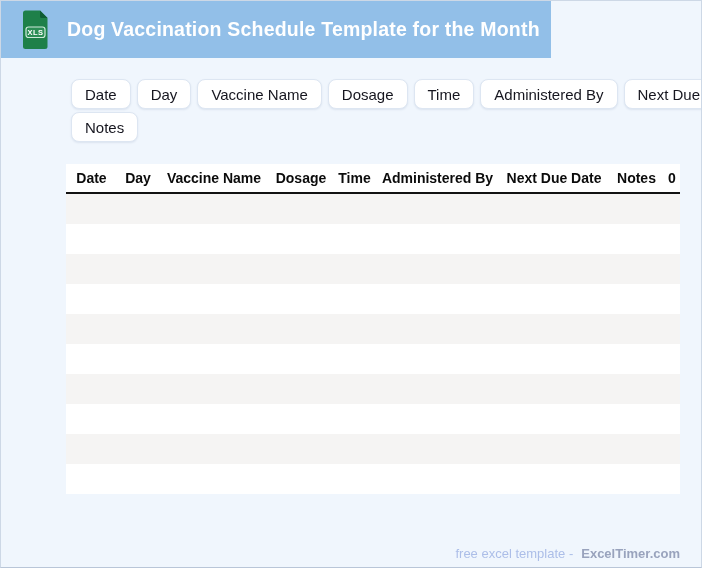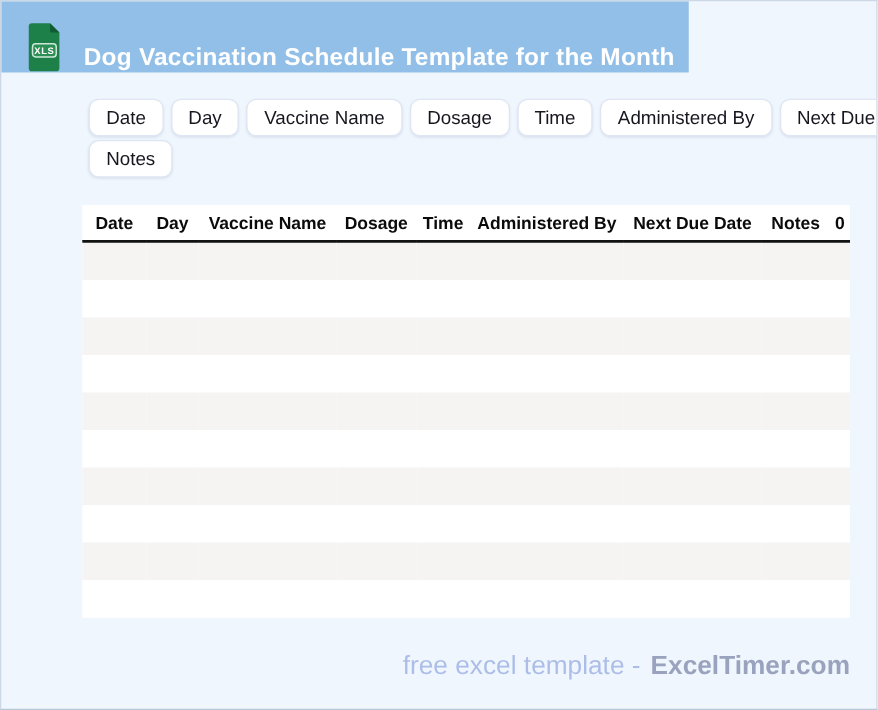--- a/index.html
+++ b/index.html
@@ -16,21 +16,21 @@
     border-bottom-color: #b9c6d8;
     overflow: hidden;
   }
   
   .topbar {
     position: absolute;
     left: 0; top: 0;
     width: 550px; height: 57px;
     background: #92BFE8;
     display: flex;
-    align-items: flex-end;
+    align-items: center;
   }
   .xls-icon {
     margin-left: 19px;
     flex: 0 0 auto;
     display: block;
   }
   .topbar h1 {
     margin: 0 0 0 17px;
     font-size: 19.5px;
     font-weight: 700;
@@ -84,23 +84,23 @@
   table.schedule tbody td {
     height: 30px;
     padding: 0;
     border: none;
   }
   table.schedule tbody tr.odd  td { background: #F5F4F3; }
   table.schedule tbody tr.even td { background: #ffffff; }
   
   .footer {
     position: absolute;
-    top: 520px;
+    top: 545px;
     right: 21px;
-    font-size: 21px;
+    font-size: 13px;
     white-space: nowrap;
   }
   .footer .prefix { color: #ACBEE8; }
   .footer .brand  { color: #99A3BD; font-weight: bold; margin-left: 8px; cursor: pointer; }
 </style>
 </head>
 <body>
 
 <div class="page">
 

